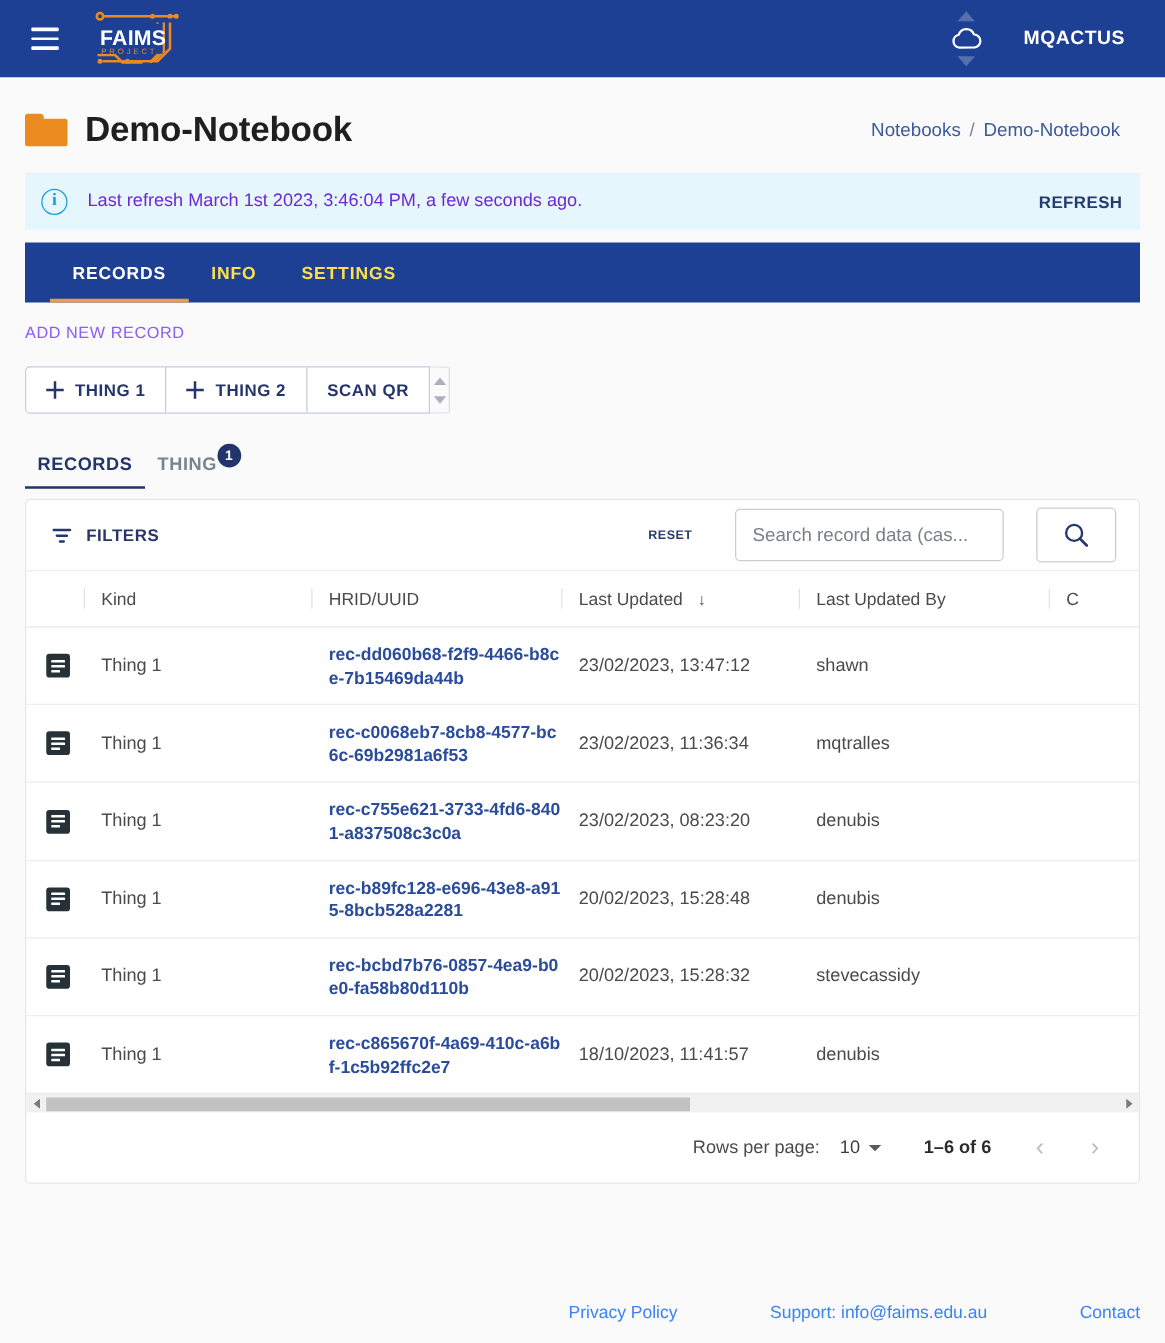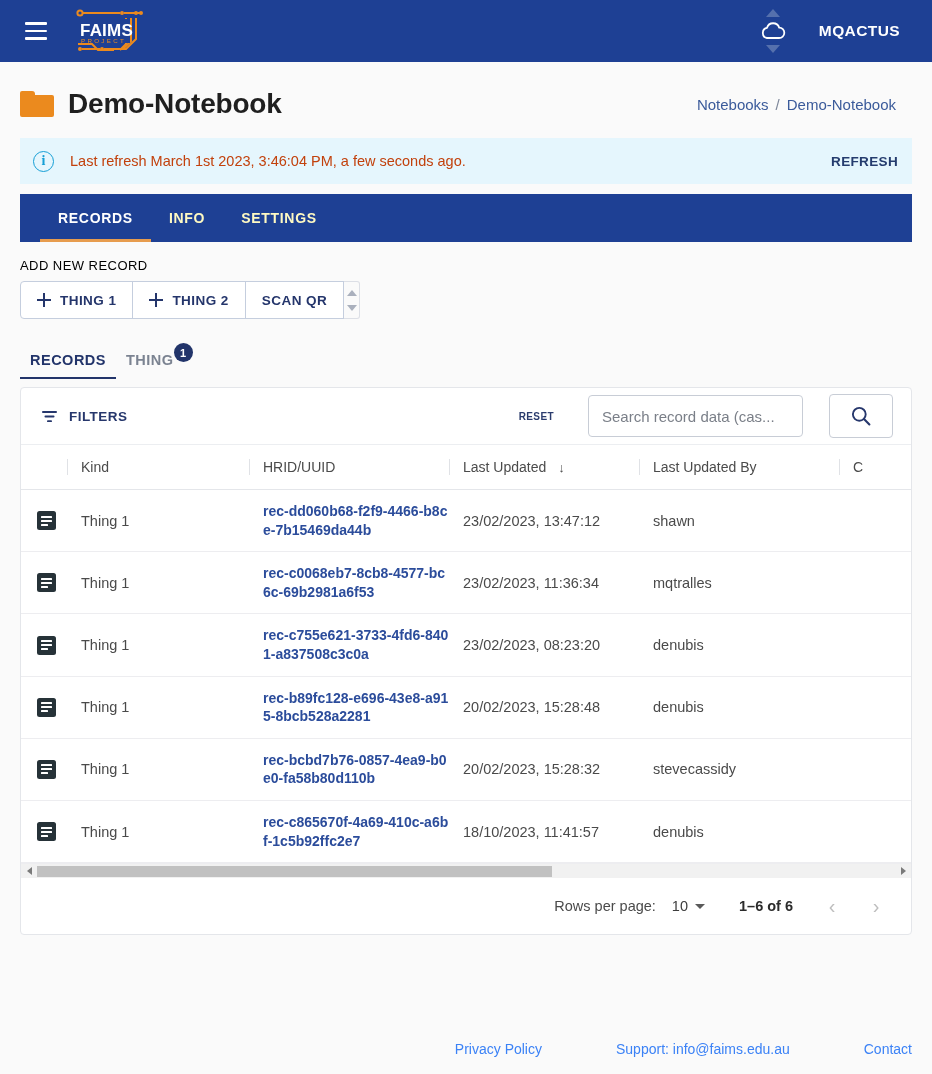--- a/index.html
+++ b/index.html
@@ -141,21 +141,21 @@
     border-radius: 50%;
     border: 1.8px solid #159fd6;
     color: #159fd6;
     font-size: 14px;
     font-weight: 700;
     font-family: "Liberation Serif", serif;
     display: flex; align-items: center; justify-content: center;
     margin-right: 16px;
     flex: none;
   }
-  .alert-text { color: #c2410c; font-size: 14.5px; }
+  .alert-text { color: #6d28d9; font-size: 14.5px; }
   .alert-action {
     margin-left: auto;
     color: #253c6e;
     font-weight: 700;
     font-size: 13.5px;
     letter-spacing: .35px;
     cursor: pointer;
   }
 
   
@@ -163,41 +163,41 @@
     margin: 10px 20px 0 20px;
     background: #1e4094;
     height: 48px;
     display: flex;
     align-items: stretch;
     padding-left: 20px;
   }
   .tabstrip .tab {
     display: flex; align-items: center;
     padding: 0 18px;
-    color: #fef9c3;
+    color: #fde047;
     font-size: 14px;
     font-weight: 700;
     letter-spacing: .7px;
     cursor: pointer;
     position: relative;
   }
   .tabstrip .tab.active { color: #ffffff; }
   .tabstrip .tab.active::after {
     content: "";
     position: absolute;
     left: 0; right: 0; bottom: 0;
     height: 3px;
     background: #e79c4e;
   }
 
   
   .section-label {
-    margin: 16px 20px 8px 20px;
+    margin: 16px 20px 20px 20px;
     font-size: 13px;
-    color: #000000;
+    color: #8b5cf6;
     letter-spacing: .45px;
   }
   .btn-group {
     margin: 0 20px;
     display: flex;
     align-items: stretch;
     width: max-content;
   }
   .btn-group .gbtn {
     height: 38px;

